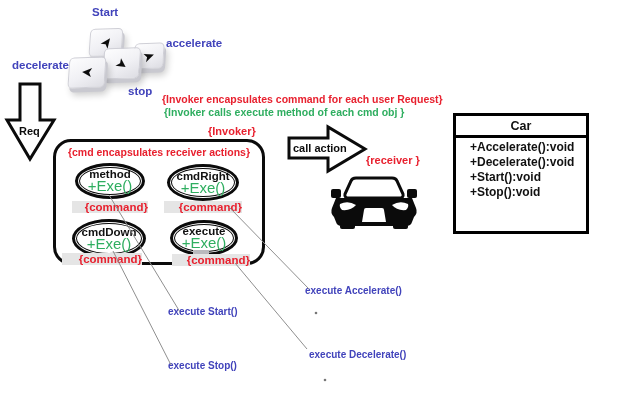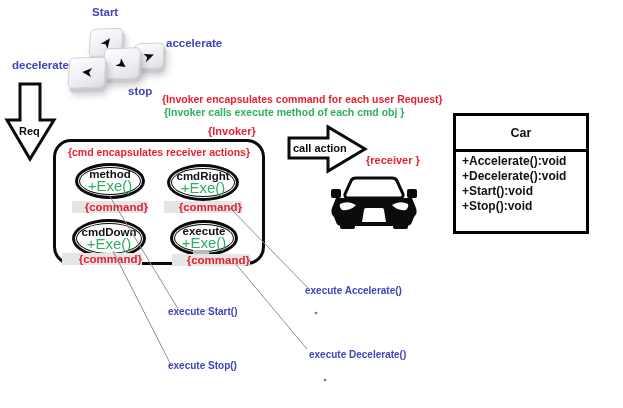--- a/index.html
+++ b/index.html
@@ -30,25 +30,25 @@
   .keys{position:absolute;left:60px;top:20px;width:112px;height:80px;transform:rotate(-2deg);z-index:2;}
   .key{position:absolute;box-sizing:border-box;border-radius:5px;border:1px solid #cfcfd6;
     background:linear-gradient(155deg,#fdfdfe 0%,#f0f0f4 55%,#dddde3 100%);
     box-shadow:2px 4px 0 #c9c9d0,4px 7px 7px rgba(0,0,0,0.20);
     display:flex;align-items:center;justify-content:center;transform:skewX(-6deg);}
   .key .arr{color:#0c0c0c;font-size:14px;line-height:1;}
 
   
   .uml{position:absolute;left:453px;top:113px;width:136px;height:121px;box-sizing:border-box;
     border:3px solid #000;background:#fff;color:#111;z-index:2;}
-  .uml .title{height:36px;border-bottom:3px solid #000;display:flex;align-items:center;justify-content:center;
+  .uml .title{height:22px;border-bottom:3px solid #000;display:flex;align-items:center;justify-content:center;
     font-size:12.5px;font-weight:600;box-sizing:border-box;}
   .uml .attr{height:24px;border-bottom:3px solid #000;display:flex;align-items:center;
     padding-left:9px;font-size:12px;font-weight:600;box-sizing:border-box;}
-  .uml .methods{padding:2px 0 0 6px;font-size:12px;font-weight:600;line-height:15px;}
+  .uml .methods{padding:2px 0 0 14px;font-size:12px;font-weight:600;line-height:15px;}
 
   .overlay{position:absolute;left:0;top:0;z-index:5;pointer-events:none;}
   .overlay text{font-family:"Liberation Sans",sans-serif;font-weight:600;fill:#0c0c0c;}
 </style>
 </head>
 <body>
 
 <div class="canvas">
 
   <div class="lbl blue" style="left:92px;top:6px;">Start</div>

